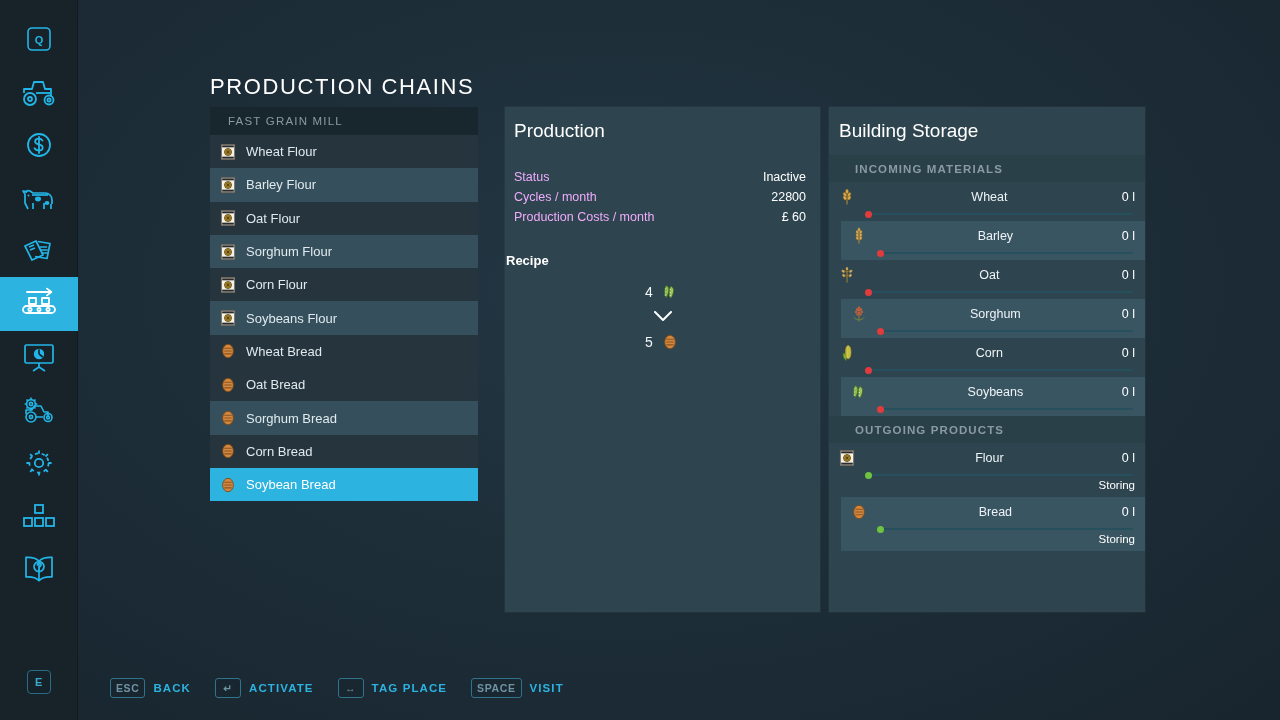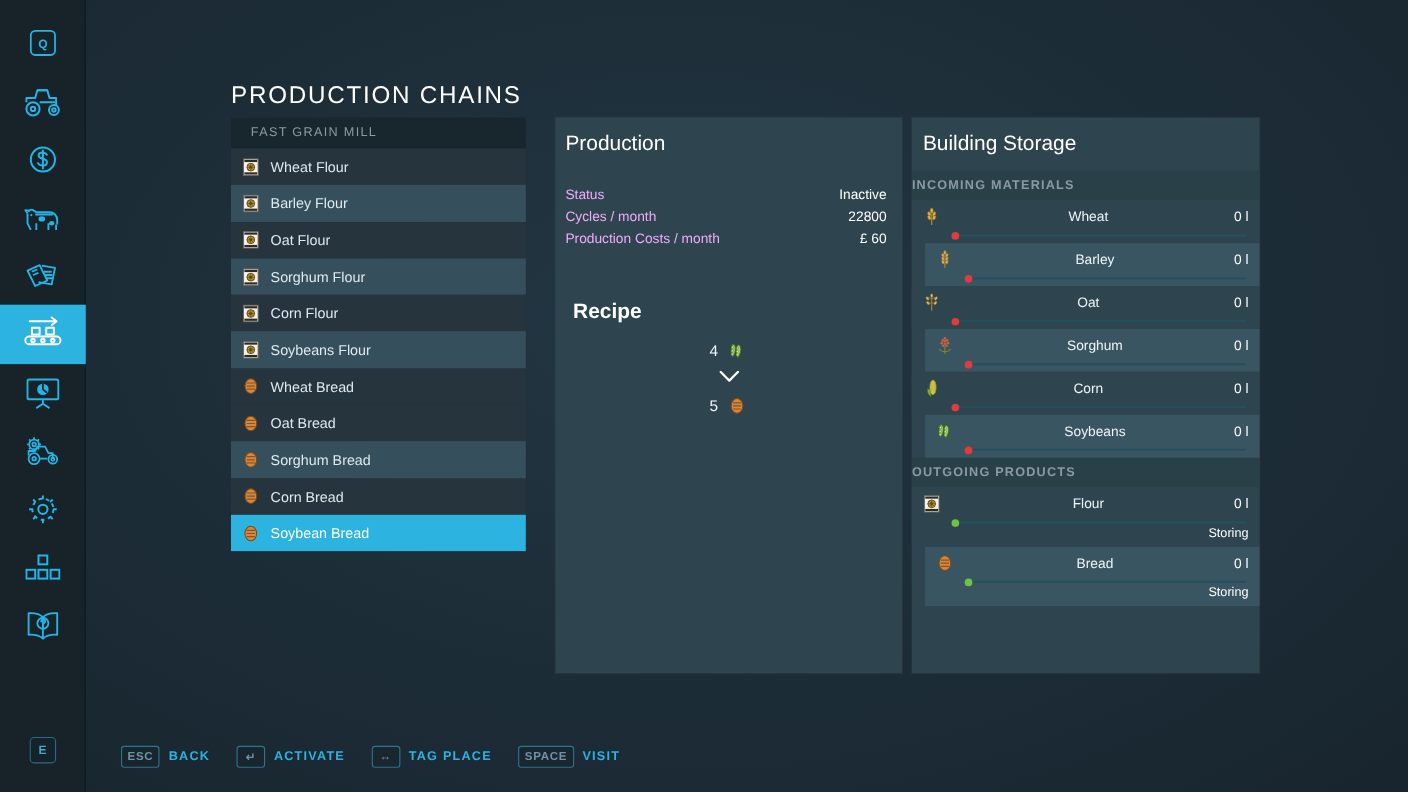--- a/index.html
+++ b/index.html
@@ -85,33 +85,33 @@
 
   .kv{
     display:flex; justify-content:space-between;
     padding:0 14px 0 9px; height:20px; align-items:center;
     font-size:12.5px; color:#dfe9ee;
   }
   .kv .k{ color:#f0abfc; }
   .kv .v{ color:#ffffff; }
 
   .recipe-label{
-    padding-left:16px; font-size:19px; font-weight:bold; color:#ffffff;
-    margin-top:46px;
+    padding-left:1px; font-size:13px; font-weight:bold; color:#ffffff;
+    margin-top:26px;
   }
   .recipe-body{
     margin-top:14px; display:flex; flex-direction:column; align-items:center; gap:6px;
   }
   .recipe-line{ display:flex; align-items:center; gap:7px; font-size:14px; color:#f2f7fa; }
   .chev{ color:#ffffff; }
 
   
   .sec-head{
     height:27px; background:#2a4049; display:flex; align-items:center;
-    padding-left:0; font-size:11.5px; font-weight:bold;
+    padding-left:26px; font-size:11.5px; font-weight:bold;
     letter-spacing:1.1px; color:#8a9aa3; text-transform:uppercase;
   }
   .st-row{ position:relative; padding:5px 10px 6px 8px; }
   .st-row.odd{ background:#2e4550; }
   .st-row.even{ background:#3a5562;margin-left:12px; }
   .st-top{ display:flex; align-items:center; gap:7px;text-align:center; }
   .st-name{ font-size:12.5px; color:#eef4f7; flex:1; }
   .st-amt{ font-size:12.5px; color:#ffffff; }
   .st-bar{
     position:relative; height:2px; background:#27505e; margin:6px 2px 0 29px;

